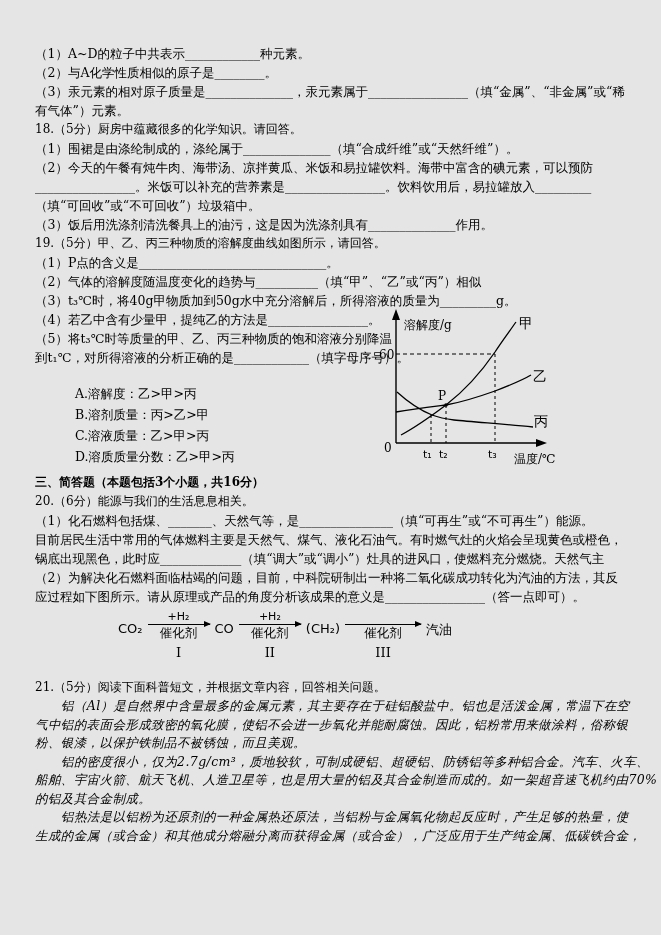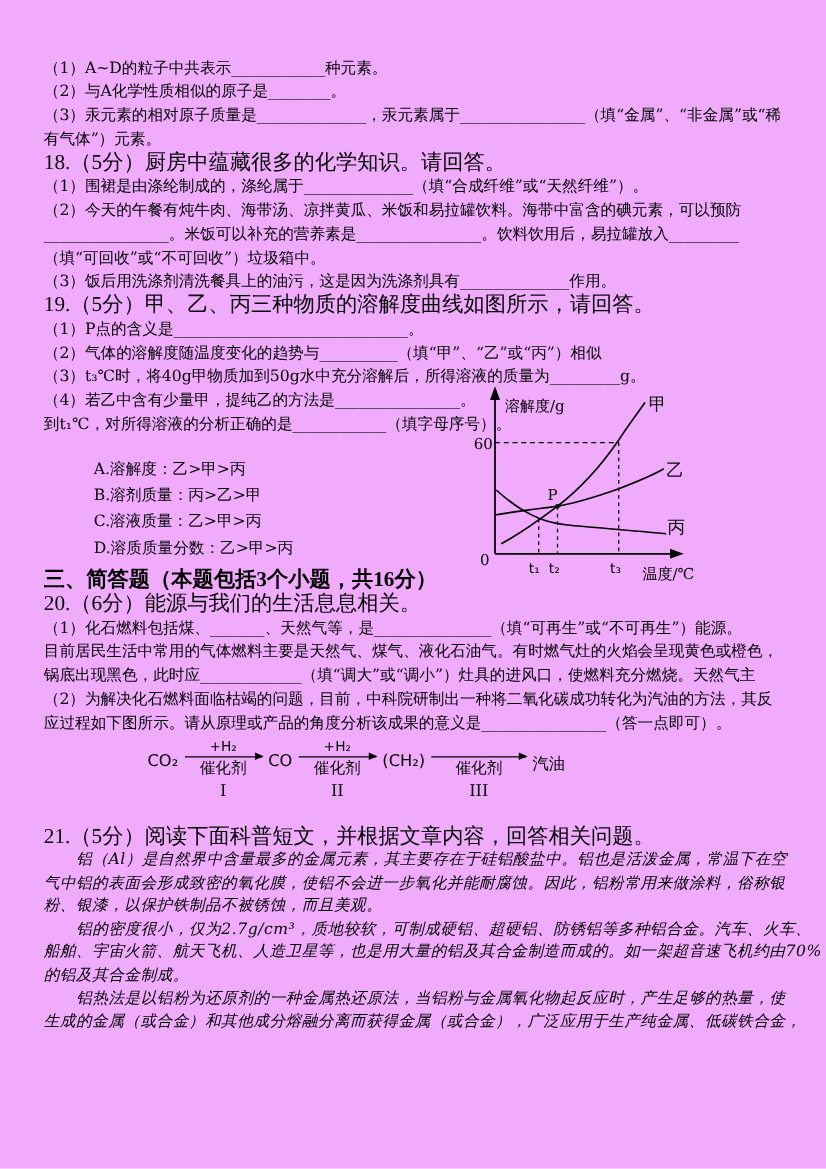--- a/index.html
+++ b/index.html
@@ -1,23 +1,23 @@
 <!DOCTYPE html>
 <html><head>
 <meta charset="utf-8">
 <style>
   html,body{margin:0;padding:0;background:#ffffff;}
   body{width:661px;height:935px;font-family:"DejaVu Serif","Liberation Serif",serif;color:#000;}
-  .page{position:relative;width:661px;height:935px;background:#f0abfc;overflow:hidden;}
+  .page{position:relative;width:661px;height:935px;background:#e5e5e5;overflow:hidden;}
   .content{position:absolute;left:35px;top:44px;width:612px;}
   .ln{line-height:19px;font-size:12.5px;white-space:nowrap;}
   .opts{margin-top:16px;}
   .opt{line-height:21px;font-size:12.5px;white-space:nowrap;padding-left:40px;}
   .sec{margin-top:6px;font-weight:bold;}
-  .sec,.qnum{font-size:17px;font-family:Liberation Serif, serif;}
+  .sec,.qnum{font-size:12px;}
   
   .flow{display:flex;align-items:flex-start;margin:4px 0 4px 78px;height:62px;}
   .fcomp{margin-top:11px;padding:0 5px;font-size:13px;white-space:nowrap;font-family:"DejaVu Sans","Liberation Sans",sans-serif;}
   .fcomp.cn{font-family:"DejaVu Serif","Liberation Serif",serif;}
   .fstep{display:flex;flex-direction:column;align-items:center;width:62px;}
   .fstep.wide{width:76px;}
   .ftop{height:14px;font-size:11px;line-height:14px;font-family:"DejaVu Sans","Liberation Sans",sans-serif;}
   .fline{position:relative;width:100%;height:0;border-top:1.6px solid #000;}
   .fline::after{content:"";position:absolute;right:-1px;top:-4.5px;border-left:7px solid #000;border-top:3.5px solid transparent;border-bottom:3.5px solid transparent;}
   .fbot{font-size:12.5px;line-height:16px;}
@@ -50,20 +50,21 @@
     <div class="ln">（2）今天的午餐有炖牛肉、海带汤、凉拌黄瓜、米饭和易拉罐饮料。海带中富含的碘元素，可以预防</div>
     <div class="ln">________________。米饭可以补充的营养素是________________。饮料饮用后，易拉罐放入_________</div>
     <div class="ln">（填“可回收”或“不可回收”）垃圾箱中。</div>
     <div class="ln">（3）饭后用洗涤剂清洗餐具上的油污，这是因为洗涤剂具有______________作用。</div>
 
     <div class="ln qnum">19.（5分）甲、乙、丙三种物质的溶解度曲线如图所示，请回答。</div>
     <div class="ln">（1）P点的含义是______________________________。</div>
     <div class="ln">（2）气体的溶解度随温度变化的趋势与__________（填“甲”、“乙”或“丙”）相似</div>
     <div class="ln">（3）t₃℃时，将40g甲物质加到50g水中充分溶解后，所得溶液的质量为_________g。</div>
     <div class="ln">（4）若乙中含有少量甲，提纯乙的方法是________________。</div>
+    <div class="ln">（5）将t₃℃时等质量的甲、乙、丙三种物质的饱和溶液分别降温</div>
     <div class="ln">到t₁℃，对所得溶液的分析正确的是____________（填字母序号）。</div>
     <div class="opts">
       <div class="opt">A.溶解度：乙&gt;甲&gt;丙</div>
       <div class="opt">B.溶剂质量：丙&gt;乙&gt;甲</div>
       <div class="opt">C.溶液质量：乙&gt;甲&gt;丙</div>
       <div class="opt">D.溶质质量分数：乙&gt;甲&gt;丙</div>
     </div>
 
     <div class="ln sec">三、简答题（本题包括3个小题，共16分）</div>
 

